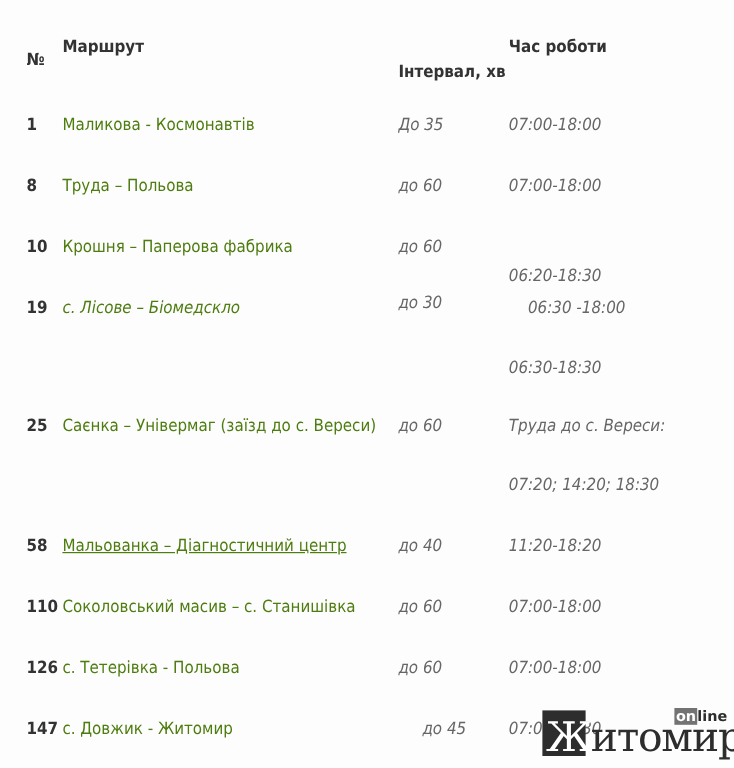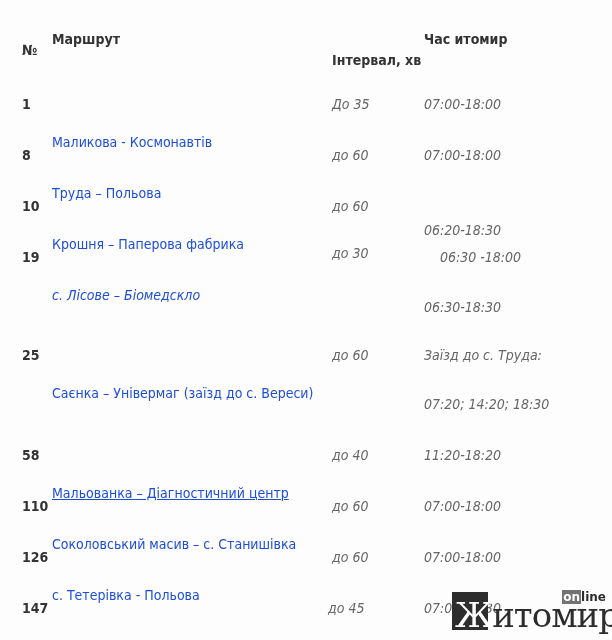--- a/index.html
+++ b/index.html
@@ -4,38 +4,38 @@
 <style>
   html, body { margin:0; padding:0; }
   body {
     width:612px; height:640px; background:#fdfdfd; overflow:hidden; position:relative;
     font-family:"DejaVu Sans Condensed","DejaVu Sans","Liberation Sans",sans-serif;
   }
   .tbl { position:absolute; left:0; top:0; width:612px; }
   .cell { position:absolute; white-space:nowrap; font-size:14px; line-height:18px; }
   .hdr { font-weight:bold; color:#333; font-size:14px; }
   .num { font-weight:bold; color:#333; }
-  .route { color:#1d4ed8;margin-top:38px; }
+  .route { color:#4d7c0f; }
   .ital { font-style:italic; color:#666; }
   .logo { position:absolute; left:452px; top:590px; width:160px; height:50px; }
   .logo-box { position:absolute; left:0; top:2px; width:36px; height:38px; background:#2d2d2d; }
   .logo-word { position:absolute; left:3px; top:6px; font-family:"DejaVu Serif","Liberation Serif",serif; font-size:34px; line-height:38px; color:#2d2d2d; letter-spacing:-1px; }
   .logo-word .first { color:#fff; }
   .logo-online { position:absolute; right:6px; top:0px; font-size:12px; font-weight:bold; color:#2d2d2d; font-family:"DejaVu Sans","Liberation Sans",sans-serif; }
   .logo-online .on { background:#737373; color:#fff; padding:0 1px; }
 </style>
 </head>
 <body>
 
 <div class="tbl">
 
   <div class="cell hdr" style="left:22px;top:41px;">№</div>
   <div class="cell hdr" style="left:52px;top:30px;">Маршрут</div>
   <div class="cell hdr" style="left:332px;top:30px;margin-top:21px;">Інтервал, хв</div>
-  <div class="cell hdr" style="left:424px;top:30px;">Час итомир</div>
+  <div class="cell hdr" style="left:424px;top:30px;">Час роботи</div>
 
   <div class="cell num" style="left:22px;top:95px;">1</div>
   <div class="cell route" style="left:52px;top:95px;">Маликова - Космонавтів</div>
   <div class="cell ital" style="left:332px;top:95px;">До 35</div>
   <div class="cell ital" style="left:424px;top:95px;">07:00-18:00</div>
 
   <div class="cell num" style="left:22px;top:146px;">8</div>
   <div class="cell route" style="left:52px;top:146px;">Труда – Польова</div>
   <div class="cell ital" style="left:332px;top:146px;">до 60</div>
   <div class="cell ital" style="left:424px;top:146px;">07:00-18:00</div>
@@ -47,41 +47,41 @@
 
   <div class="cell num" style="left:22px;top:248px;text-align:right;">19</div>
   <div class="cell route" style="left:52px;top:248px;font-style:italic;">с. Лісове – Біомедскло</div>
   <div class="cell ital" style="left:332px;top:244px;">до 30</div>
   <div class="cell ital" style="left:424px;top:248px;margin-left:16px;">06:30 -18:00</div>
 
   <div class="cell ital" style="left:424px;top:298px;">06:30-18:30</div>
   <div class="cell num" style="left:22px;top:346px;">25</div>
   <div class="cell route" style="left:52px;top:346px;">Саєнка – Універмаг (заїзд до с. Вереси)</div>
   <div class="cell ital" style="left:332px;top:346px;">до 60</div>
-  <div class="cell ital" style="left:424px;top:346px;">Заїзд до с. Труда:</div>
+  <div class="cell ital" style="left:424px;top:346px;">Труда до с. Вереси:</div>
   <div class="cell ital" style="left:424px;top:395px;">07:20; 14:20; 18:30</div>
 
   <div class="cell num" style="left:22px;top:446px;">58</div>
   <div class="cell route" style="left:52px;top:446px;text-decoration:underline;">Мальованка – Діагностичний центр</div>
   <div class="cell ital" style="left:332px;top:446px;">до 40</div>
   <div class="cell ital" style="left:424px;top:446px;">11:20-18:20</div>
 
   <div class="cell num" style="left:22px;top:497px;">110</div>
   <div class="cell route" style="left:52px;top:497px;">Соколовський масив – с. Станишівка</div>
   <div class="cell ital" style="left:332px;top:497px;">до 60</div>
   <div class="cell ital" style="left:424px;top:497px;">07:00-18:00</div>
 
   <div class="cell num" style="left:22px;top:548px;">126</div>
   <div class="cell route" style="left:52px;top:548px;">с. Тетерівка - Польова</div>
   <div class="cell ital" style="left:332px;top:548px;">до 60</div>
   <div class="cell ital" style="left:424px;top:548px;">07:00-18:00</div>
 
   <div class="cell num" style="left:22px;top:599px;">147</div>
   <div class="cell route" style="left:52px;top:599px;">с. Довжик - Житомир</div>
-  <div class="cell ital" style="left:328px;top:599px;">до 45</div>
+  <div class="cell ital" style="left:352px;top:599px;">до 45</div>
   <div class="cell ital" style="left:424px;top:599px;">07:00-18:30</div>
 </div>
 
 <div class="logo">
   <div class="logo-box"></div>
   <div class="logo-online"><span class="on">on</span><span>line</span></div>
   <div class="logo-word"><span class="first">Ж</span><span>итомир</span></div>
 </div>
 
 </body></html>

